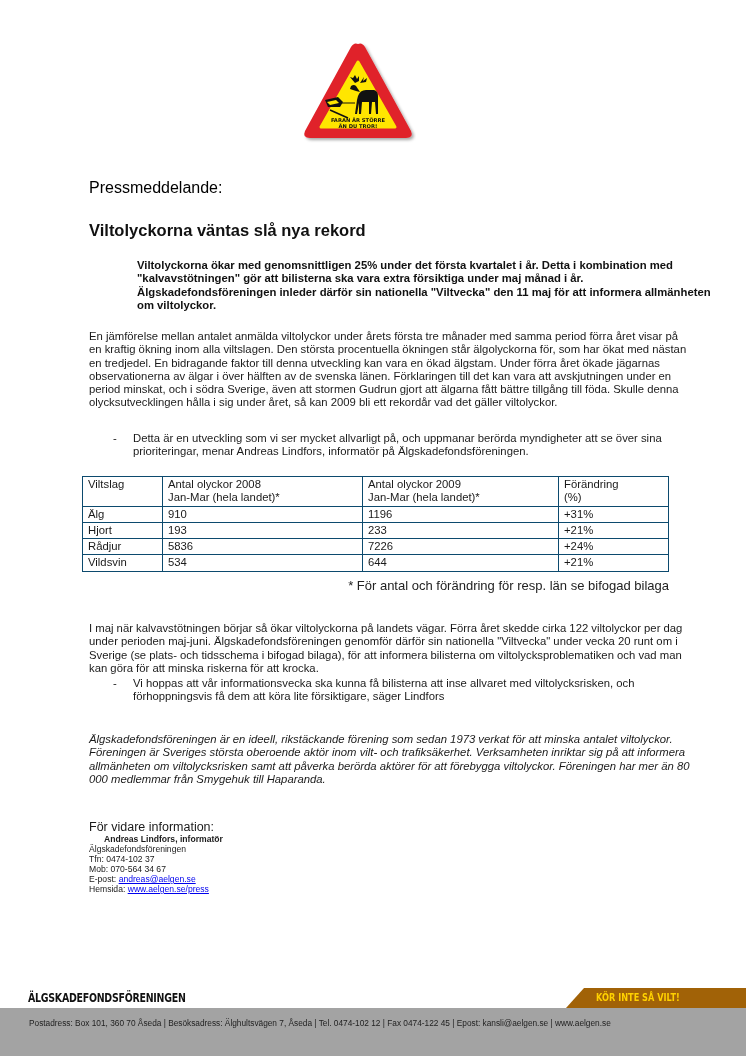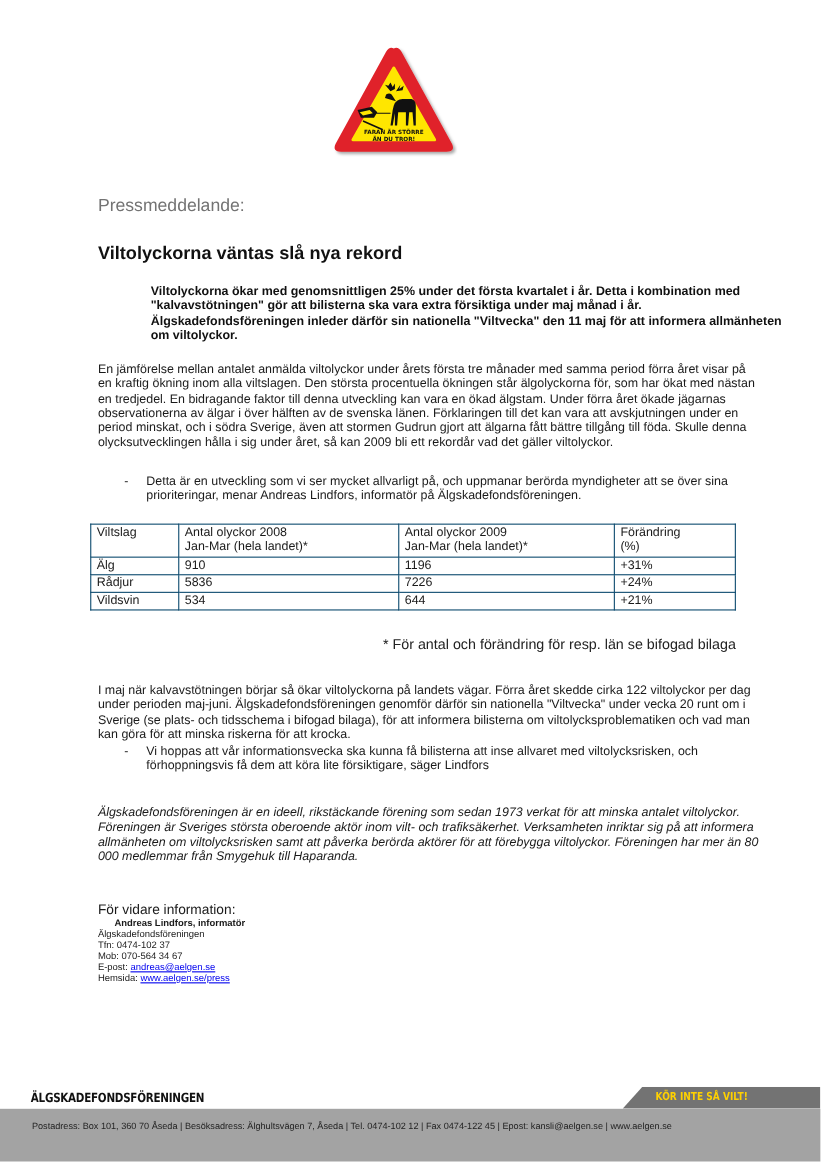--- a/index.html
+++ b/index.html
@@ -1,21 +1,21 @@
 <!DOCTYPE html>
 <html><head>
   <meta charset="utf-8">
   <style>
     * { margin: 0; padding: 0; box-sizing: border-box; }
     html, body { width: 746px; height: 1056px; background: #ffffff; overflow: hidden; }
     body { position: relative; font-family: "Liberation Sans", sans-serif; color: #111; }
 
     .sign { position: absolute; left: 300px; top: 40px; width: 116px; height: 104px; }
 
-    .kicker { position: absolute; top: 179px; left: 89px; font-size: 16px; color: #737373; }
+    .kicker { position: absolute; top: 179px; left: 89px; font-size: 16px; color: #000000; }
     .headline { position: absolute; top: 221px; left: 89px; font-size: 16.5px; font-weight: bold; color: #111; }
 
     .lead { position: absolute; top: 259px; left: 89px; width: 585px; font-size: 11.3px; font-weight: bold; line-height: 13.3px; margin-left: 48px; }
 
     .para { position: absolute; left: 89px; width: 600px; font-size: 11.3px; line-height: 13.3px; color: #1a1a1a; }
     .para1 { top: 330px; }
     .para2 { top: 602px; margin-top: 20px; }
 
     .quote { position: absolute; left: 89px; width: 600px; font-size: 11.3px; line-height: 13.3px; color: #1a1a1a; }
     .quote .dash { position: absolute; left: 24px; top: 0; }
@@ -34,21 +34,21 @@
     .about { position: absolute; top: 733px; left: 89px; width: 610px; font-size: 11.3px; line-height: 13.3px; font-style: italic; color: #1a1a1a; }
 
     .contact { position: absolute; top: 821px; left: 89px; color: #1a1a1a; }
     .contact .heading { font-size: 12.5px; line-height: 13px; }
     .contact .line { font-size: 8.6px; line-height: 10px; }
     .contact .bold { font-weight: bold; margin-left: 15px; }
     .contact a { color: #0000ee; text-decoration: underline; }
 
     .wordmark { position: absolute; left: 28px; top: 991px; font-family: "DejaVu Sans", sans-serif; font-weight: bold; font-size: 11.5px; letter-spacing: -0.3px; color: #111; transform: scaleX(0.82); transform-origin: left; }
 
-    .redband { position: absolute; top: 988px; left: 566px; width: 180px; height: 20px; background: #737373; clip-path: polygon(18px 0, 180px 0, 180px 20px, 0 20px); }
+    .redband { position: absolute; top: 988px; left: 566px; width: 180px; height: 20px; background: #a16207; clip-path: polygon(18px 0, 180px 0, 180px 20px, 0 20px); }
     .redband span { position: absolute; left: 30px; top: 4px; font-family: "DejaVu Sans", sans-serif; font-weight: bold; font-size: 10px; color: #ffd100; letter-spacing: 0; transform: scaleX(0.82); transform-origin: left; white-space: nowrap; }
 
     .yellowband { position: absolute; top: 1008px; left: 0; width: 746px; height: 56px; background: #a3a3a3; }
     .yellowband .addr { position: absolute; top: 10px; left: 29px; font-size: 8.3px; color: #222; white-space: nowrap; }
   </style>
 </head>
 <body>
 
 <div class="sign">
   <svg width="116" height="104" viewBox="0 0 116 104">
@@ -96,20 +96,26 @@
     <td class="c3"><span>Antal olyckor 2009</span><br><span>Jan-Mar (hela landet)*</span></td>
     <td class="c4"><span>Förändring</span><br><span>(%)</span></td>
   </tr>
   <tr>
     <td>Älg</td>
     <td>910</td>
     <td>1196</td>
     <td>+31%</td>
   </tr>
   <tr>
+    <td>Hjort</td>
+    <td>193</td>
+    <td>233</td>
+    <td>+21%</td>
+  </tr>
+  <tr>
     <td>Rådjur</td>
     <td>5836</td>
     <td>7226</td>
     <td>+24%</td>
   </tr>
   <tr>
     <td>Vildsvin</td>
     <td>534</td>
     <td>644</td>
     <td>+21%</td>

